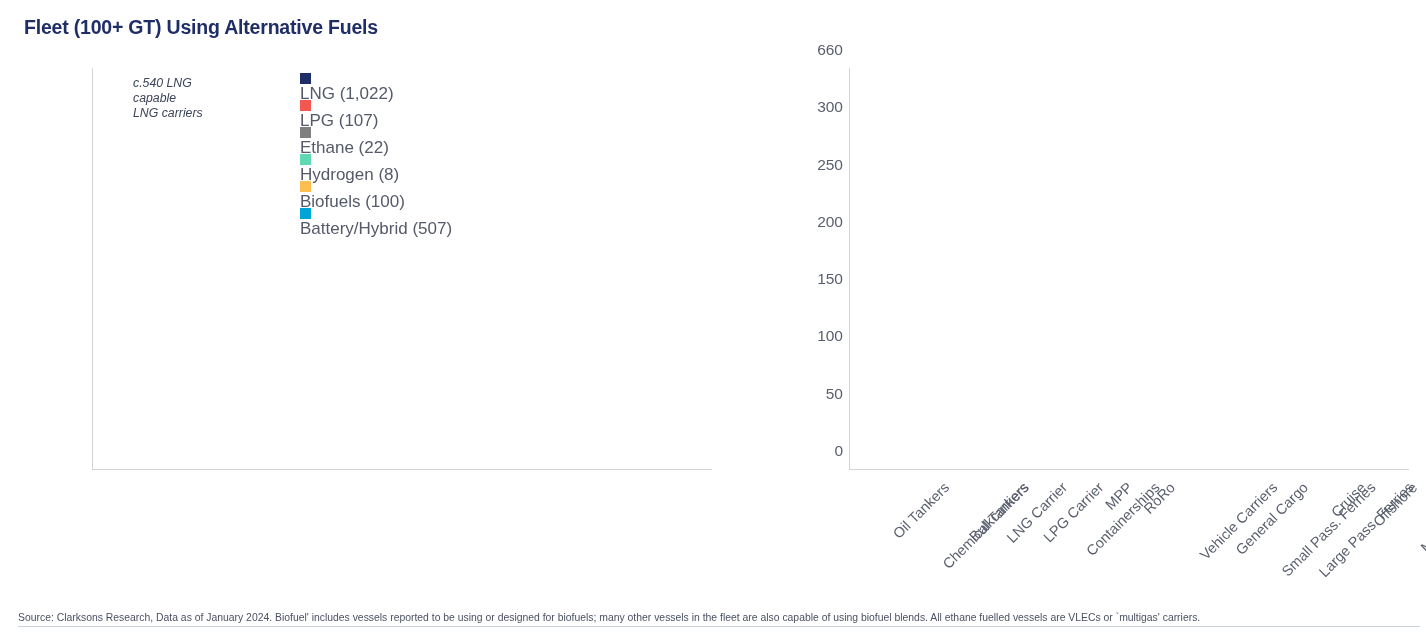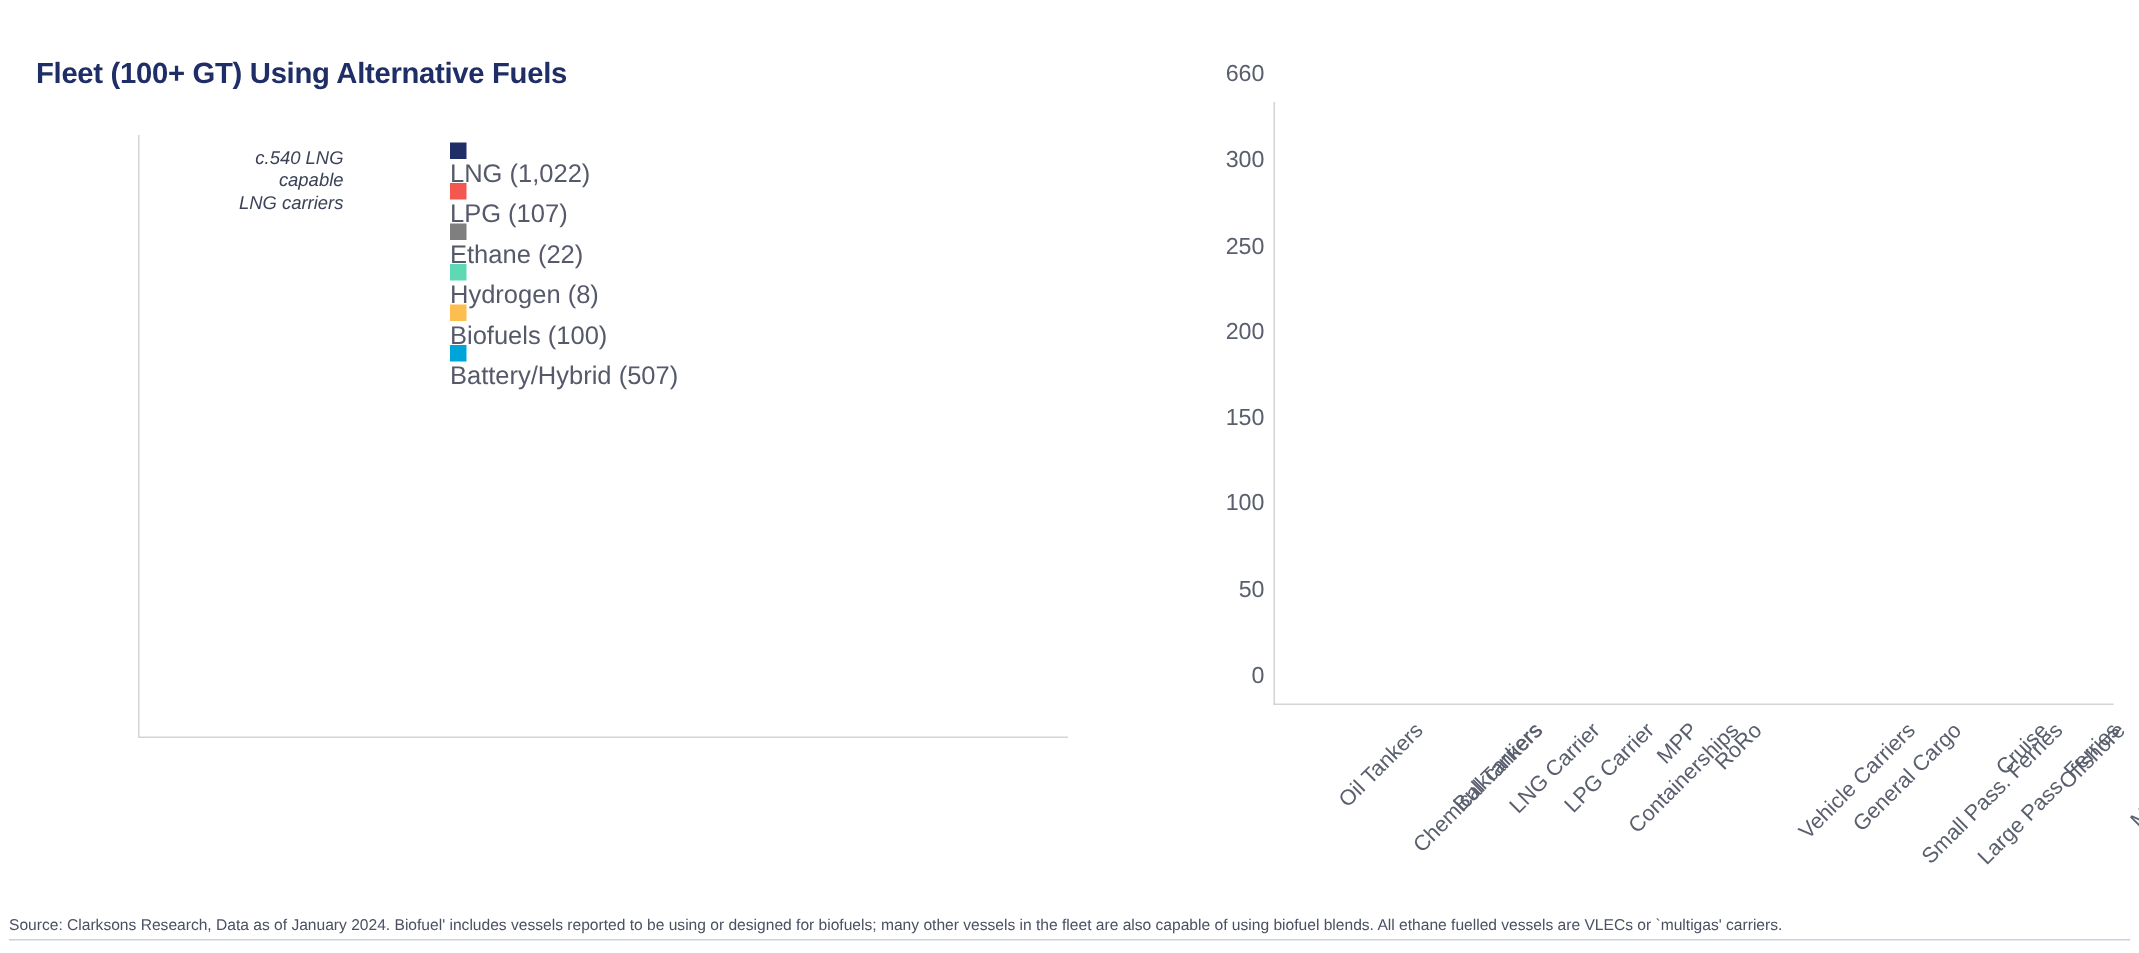--- a/index.html
+++ b/index.html
@@ -6,21 +6,21 @@
   html, body {
     margin: 0; padding: 0;
     width: 1426px; height: 635px;
     background: #ffffff;
     font-family: "Liberation Sans", sans-serif;
     overflow: hidden;
   }
   .page { position: relative; width: 1426px; height: 635px; background:#fff; }
 
   .panel { position: absolute; top: 0; width: 713px; height: 600px; }
-  .panel-left  { left: 0; margin-top: 22px; }
+  .panel-left  { left: 0; }
   .panel-right { left: 713px; }
 
   .chart-title {
     position: absolute;
     top: 16px;
     font-size: 19.5px;
     font-weight: bold;
     color: #1F2E66;
     letter-spacing: -0.2px;
     white-space: nowrap;
@@ -111,29 +111,29 @@
     color: #55596A;
   }
 
   
   .annot {
     position: absolute;
     font-size: 12.3px;
     font-style: italic;
     color: #3C4357;
     line-height: 1.22;
-    text-align: right;
+    text-align: left;
     white-space: pre-line;
   }
   .annot-left  { left: 133px; top: 76px; width: 96px; }
 
   
   .footnote {
     position: absolute;
-    left: 6px;
+    left: 18px;
     bottom: 8px;
     right: 6px;
     font-size: 10.4px;
     color: #4B5162;
     border-bottom: 1px solid #C9D2DC;
     padding-bottom: 3px;
     white-space: nowrap;
   }
 </style>
 </head>

